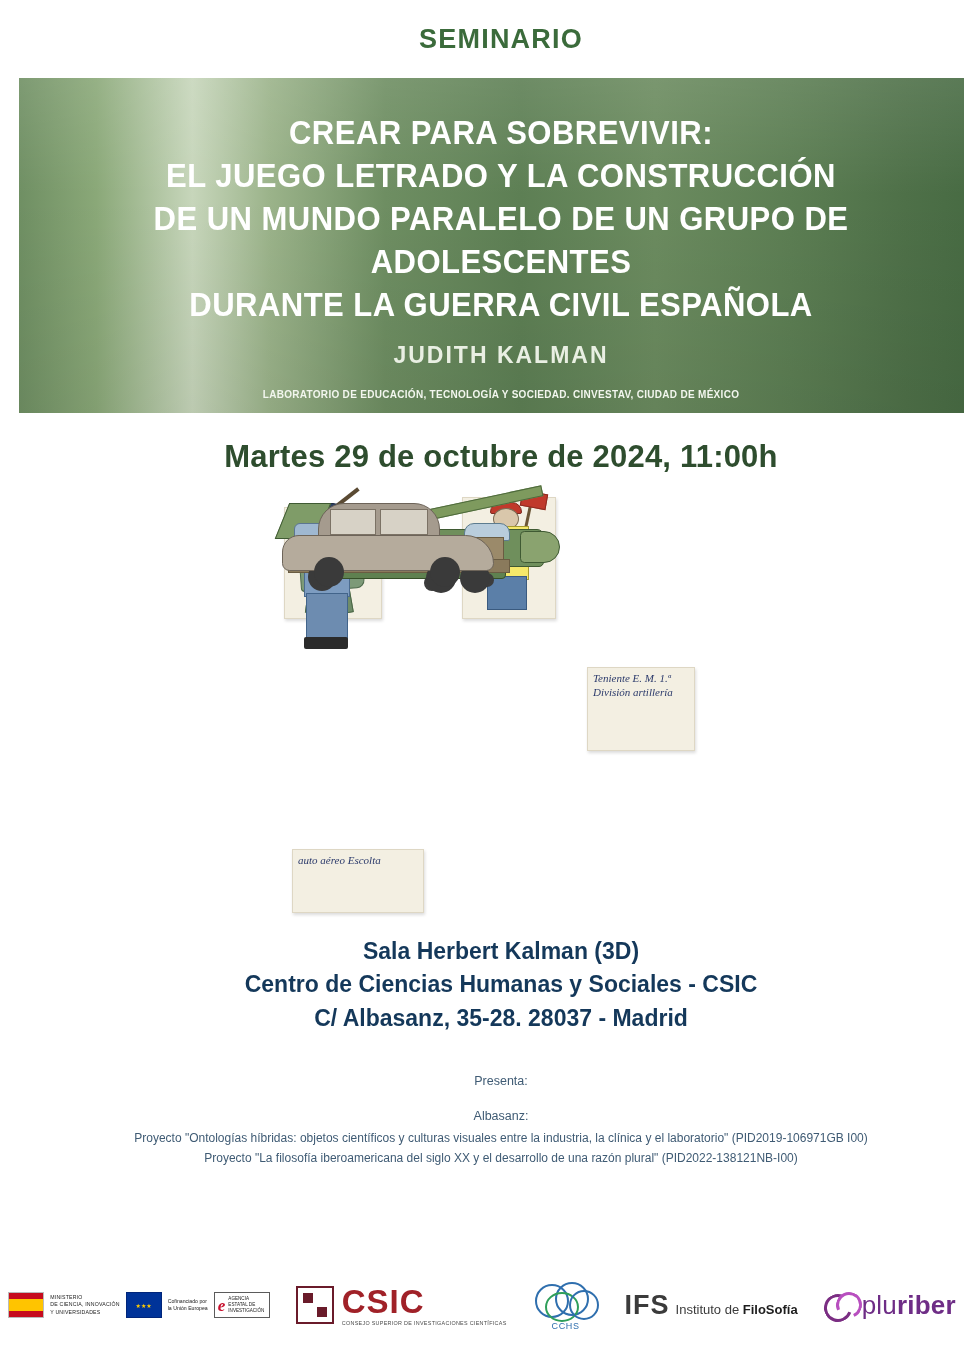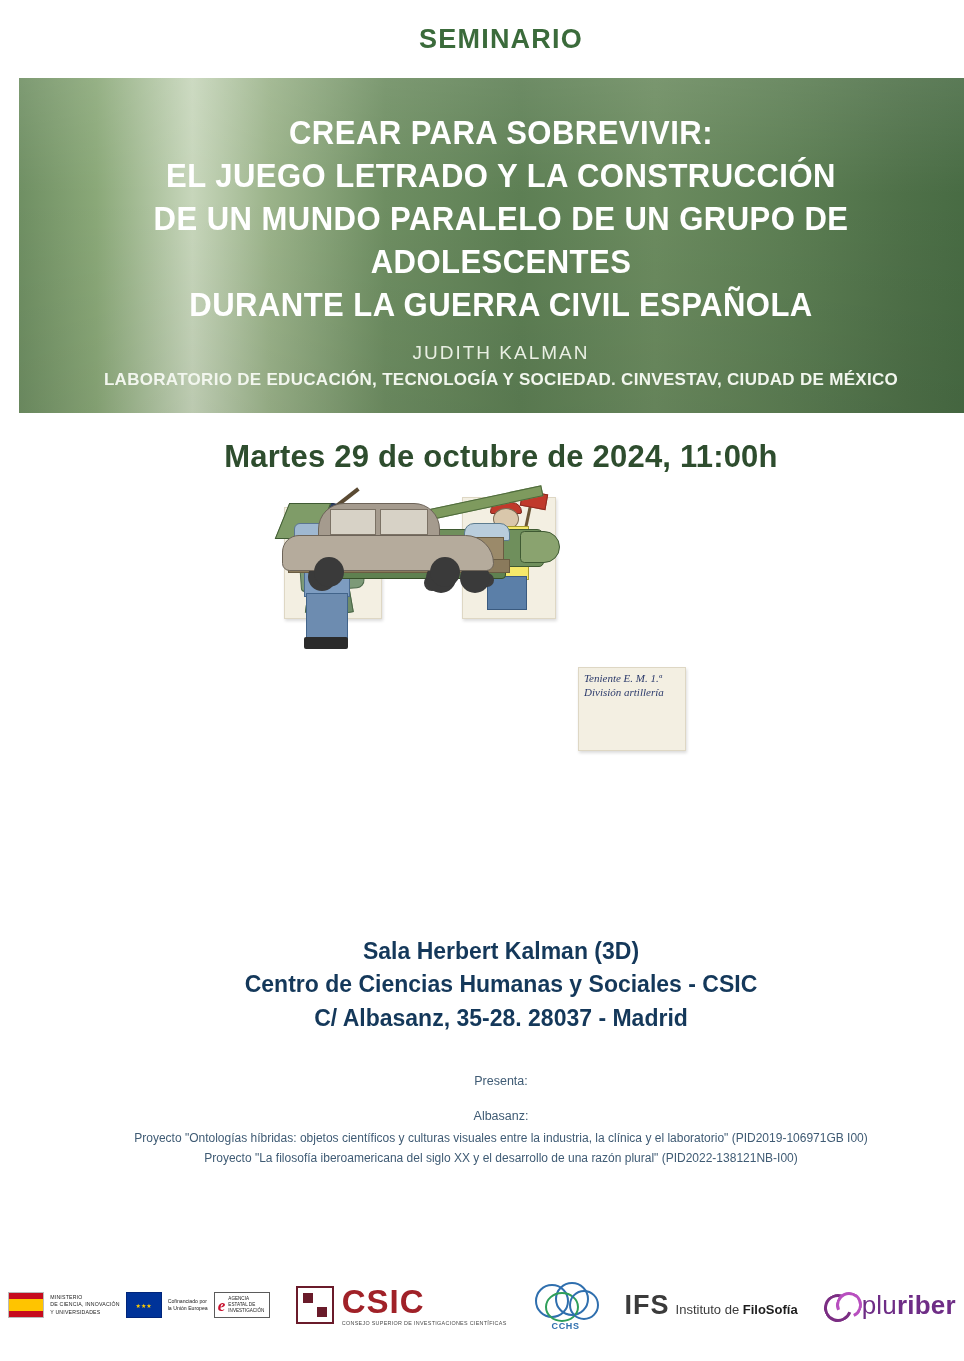--- a/index.html
+++ b/index.html
@@ -90,31 +90,31 @@
   }
   .title-line.l1 { font-size: 33px; }
   .title-line.l2 { font-size: 33px; }
   .title-line.l3 { font-size: 33px; }
   .title-line.l4 { font-size: 33px; }
 
   .speaker {
     position: relative;
     z-index: 2;
     margin-top: 16px;
-    font-size: 19px;
+    font-size: 23px;
     letter-spacing: 2px;
     color: #e9efe3;
     text-transform: uppercase;
-    font-weight: normal;
+    font-weight: bold;
   }
   .affiliation {
     position: relative;
     z-index: 2;
-    margin-top: 6px;
-    font-size: 17px;
+    margin-top: 20px;
+    font-size: 10px;
     font-weight: bold;
     letter-spacing: 0.3px;
     color: #f2f6ee;
     text-transform: uppercase;
   }
 
   
   .date {
     margin-top: 26px;
     text-align: center;
@@ -172,21 +172,21 @@
 
   
   .officer { left: 318px; top: 14px; width: 104px; height: 160px; }
   .officer .coat { position:absolute; left:30px; top:32px; width:44px; height:66px; background:#7d9cc0; border:1px solid #4a6b8f; }
   .officer .head { position:absolute; left:38px; top:14px; width:24px; height:20px; background:#dfcdb1; border:1px solid #7a6b55; border-radius:50%; }
   .officer .cap { position:absolute; left:33px; top:6px; width:34px; height:12px; background:#2e3f62; border:1px solid #1d2a44; border-radius:10px 10px 2px 2px; }
   .officer .sash { position:absolute; left:54px; top:34px; width:8px; height:44px; background:#c0392b; transform: rotate(8deg); }
   .officer .legs { position:absolute; left:32px; top:96px; width:40px; height:48px; background:#6d8cb0; border:1px solid #42648a; }
   .officer .boots { position:absolute; left:30px; top:140px; width:44px; height:12px; background:#2b2b2b; border-radius:2px; }
 
-  .officer-card { left: 304px; top: 170px; width: 106px; height: 82px; }
+  .officer-card { left: 313px; top: 170px; width: 106px; height: 82px; }
 
   
   .plane { left: 0px; top: 142px; width: 300px; height: 110px; background: transparent; border: none; box-shadow: none; }
   .plane .fus { position:absolute; left:18px; top:32px; width:250px; height:36px; background:#6f8f5c; border:1px solid #3f5a33; border-radius: 40px 14px 10px 36px; }
   .plane .nose { position:absolute; left:246px; top:34px; width:38px; height:30px; background:#8aa36f; border:1px solid #3f5a33; border-radius: 6px 22px 22px 6px; }
   .plane .tail { position:absolute; left:8px; top:6px; width:40px; height:34px; background:#7f9c68; border:1px solid #3f5a33; transform: skewX(-22deg); }
   .plane .wing { position:absolute; left:60px; top:58px; width:170px; height:22px; background:#5f8150; border:1px solid #375029; border-radius: 4px 18px 4px 4px; }
   .plane .star1 { position:absolute; left:72px; top:38px; width:18px; height:18px; background:#c0392b; clip-path: polygon(50% 0%, 61% 35%, 98% 35%, 68% 57%, 79% 91%, 50% 70%, 21% 91%, 32% 57%, 2% 35%, 39% 35%); }
   .plane .star2 { position:absolute; left:146px; top:40px; width:16px; height:16px; background:#c0392b; clip-path: polygon(50% 0%, 61% 35%, 98% 35%, 68% 57%, 79% 91%, 50% 70%, 21% 91%, 32% 57%, 2% 35%, 39% 35%); }
   .plane .cockpit { position:absolute; left:190px; top:26px; width:44px; height:16px; background:#b9cddc; border:1px solid #5d7c8f; border-radius:10px 10px 2px 2px; }
@@ -273,21 +273,21 @@
   .csic-word { font-size: 33px; font-weight: bold; color:#a02128; letter-spacing:1px; line-height:1; }
   .csic-sub { font-size: 5.4px; color:#4a4a4a; letter-spacing:0.3px; text-transform:uppercase; margin-top:2px; }
 
   
   .logo-cchs { flex-direction:column; align-items:center; }
   .cchs-mark { width: 66px; height: 40px; position:relative; }
   .cchs-mark .c1 { position:absolute; left:2px; top:4px; width:30px; height:30px; border:2px solid #2f6fae; border-radius:50%; }
   .cchs-mark .c2 { position:absolute; left:22px; top:2px; width:30px; height:30px; border:2px solid #2f6fae; border-radius:50%; }
   .cchs-mark .c3 { position:absolute; left:12px; top:12px; width:30px; height:26px; border:2px solid #2f9f5a; border-radius:50%; }
   .cchs-mark .c4 { position:absolute; left:36px; top:10px; width:26px; height:26px; border:2px solid #2f6fae; border-radius:50%; }
-  .cchs-text { font-size: 9px; font-weight:bold; color:#2f6fae; letter-spacing:0.6px; margin-top:1px; }
+  .cchs-text { font-size: 9px; font-weight:normal; color:#2f6fae; letter-spacing:0.6px; margin-top:1px; }
 
   
   .logo-ifs { gap: 6px; align-items: baseline; }
   .ifs-word { font-size: 27px; font-weight: bold; color:#3b3b3b; letter-spacing:1px; }
   .ifs-sub { font-size: 13px; color:#3b3b3b; }
   .ifs-sub b { color:#1d1d1d; }
 
   
   .logo-pluriber { gap: 4px; align-items:center; }
   .pluriber-mark { width: 34px; height: 30px; position:relative; }
@@ -366,20 +366,23 @@
       <div class="truck">
         <span class="barrel"></span>
         <span class="mount"></span>
         <span class="cab"></span>
         <span class="bed"></span>
         <span class="chassis"></span>
         <span class="w1"></span>
         <span class="w2"></span>
         <span class="w3"></span>
       </div>
+      <div class="paper truck-card">
+        <div class="fig-caption">auto aéreo Escolta</div>
+      </div>
 
       <div class="car">
         <span class="roof"></span>
         <span class="win1"></span>
         <span class="win2"></span>
         <span class="body"></span>
         <span class="w1"></span>
         <span class="w2"></span>
       </div>
 

